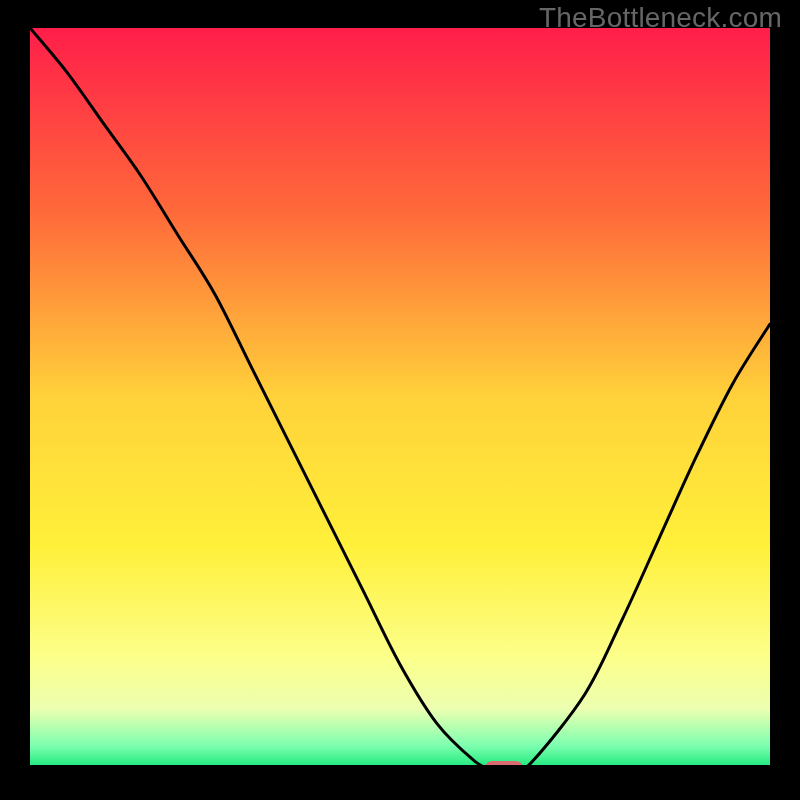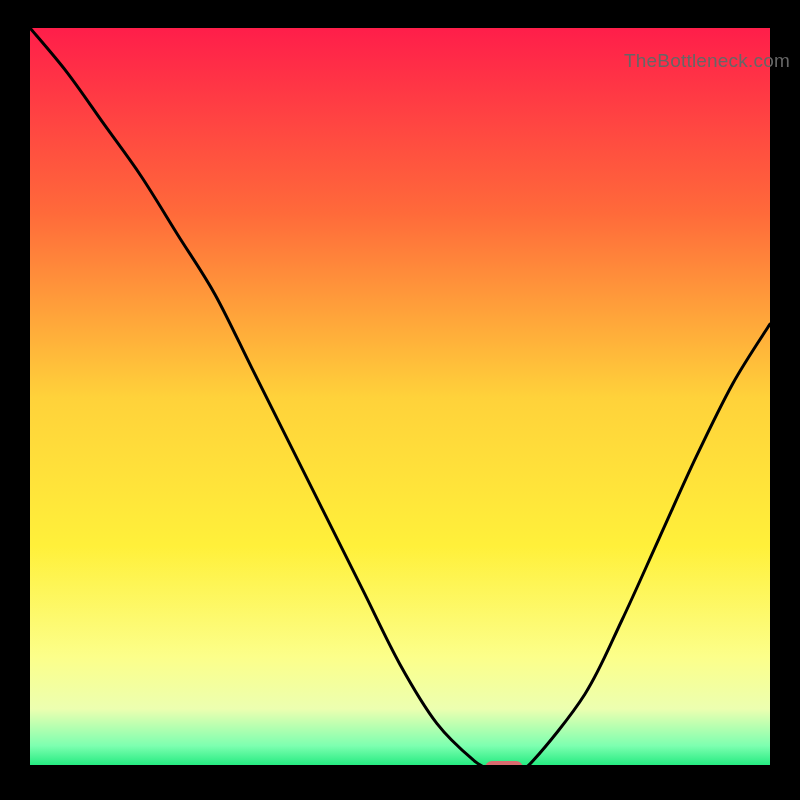--- a/index.html
+++ b/index.html
@@ -12,27 +12,26 @@
     overflow: hidden;
   }
   .chart-wrap {
     position: relative;
     width: 800px;
     height: 800px;
   }
   .watermark {
     position: absolute;
     top: 2px;
-    right: 10px;
+    right: 18px;
     color: #666666;
-    font-size: 19px;
+    font-size: 28px;
     font-weight: 500;
     letter-spacing: 0.2px;
     z-index: 5;
-    margin-top: 48px;
   }
   .plot-area {
     position: absolute;
     left: 30px;
     top: 28px;
     width: 740px;
     height: 740px;
     overflow: hidden;
   }
   .gradient-bg {

